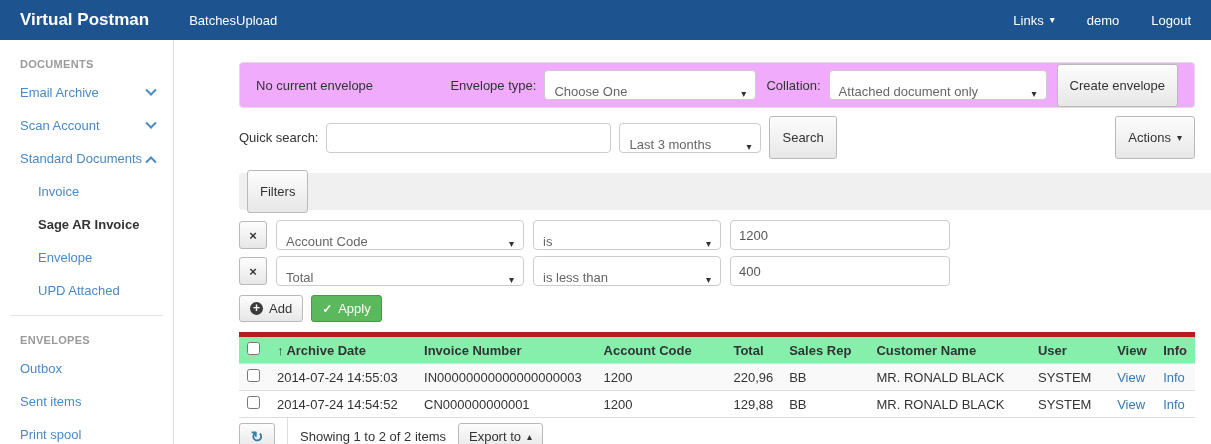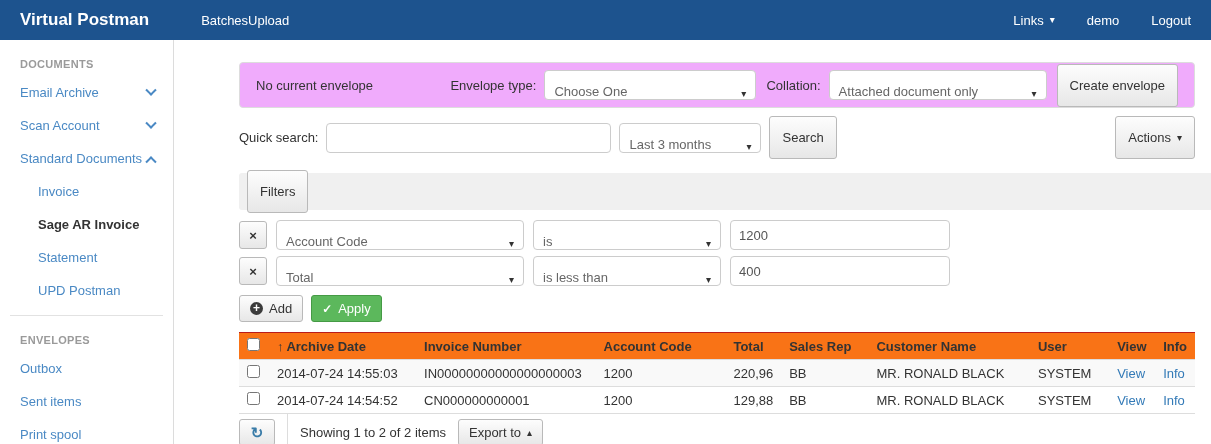--- a/index.html
+++ b/index.html
@@ -2,21 +2,21 @@
 <html><head>
 <meta charset="utf-8">
 <style>
   * { margin:0; padding:0; box-sizing:border-box; }
   html,body { background:#fff; }
   body { font-family:"Liberation Sans", sans-serif; }
   .page { position:relative; width:1211px; height:444px; background:#fff; overflow:hidden; }
 
   
   .navbar { height:40px; background:#1d538e; display:flex; align-items:center; padding:0 20px; color:#fff; }
-  .brand { font-size:17px; font-weight:bold; color:#fff; margin-right:52px; cursor:pointer; }
+  .brand { font-size:17px; font-weight:bold; color:#fff; margin-right:40px; cursor:pointer; }
   .nav-left { display:flex; }
   .nav-right { margin-left:auto; display:flex; gap:32px; align-items:center; }
   .nav-item { font-size:13px; color:#fff; cursor:pointer; display:flex; align-items:center; gap:6px; }
   .nav-caret { font-size:10px; line-height:1; }
 
   
   .sidebar { position:absolute; top:40px; left:0; bottom:0; width:174px; border-right:1px solid #dcdcdc; background:#fff; padding-top:8px; }
   .side-header { font-size:11px; font-weight:bold; color:#9a9a9a; padding:10px 20px 6px 20px; letter-spacing:0.3px; }
   .side-item { height:33px; display:flex; align-items:center; padding:0 18px 0 20px; font-size:13px; color:#4a89c4; cursor:pointer; }
   .side-item .lbl { flex:0 1 auto; }
@@ -56,21 +56,21 @@
   .f-op { width:188px; }
   .f-val { width:220px; }
 
   .apply-row { display:flex; align-items:center; gap:8px; margin:9px 0 10px 0; }
   .btn-sm { height:27px; padding:0 10px; }
   .plus-circle { display:inline-block; width:13px; height:13px; border-radius:50%; background:#3b3b3b; color:#fff; font-size:12px; line-height:12px; text-align:center; font-weight:bold; }
   .check-ic { font-size:12px; font-weight:bold; }
 
   
   table.grid { width:100%; border-collapse:collapse; font-size:13px; color:#333; }
-  .grid th { background:#f97316; text-align:left; font-weight:bold; padding:5px 8px; border-top:1px solid #b91c1c; border-bottom:1px solid #ddd; white-space:nowrap; }
+  .grid th { background:#86efac; text-align:left; font-weight:bold; padding:5px 8px; border-top:5px solid #b91c1c; border-bottom:1px solid #ddd; white-space:nowrap; }
   .grid td { padding:5px 8px; border-bottom:1px solid #ddd; white-space:nowrap; overflow:hidden; }
   .grid tr.odd td { background:#f9f9f9; }
   .sort-ic { font-weight:bold; margin-right:3px; }
   a.tbl-link { color:#337ab7; text-decoration:none; cursor:pointer; }
   .grid input[type=checkbox] { width:13px; height:13px; }
 
   .tbl-footer { display:flex; align-items:center; gap:12px; height:38px; border-bottom:1px solid #ddd; }
   .v-divider { width:1px; align-self:stretch; background:#ddd; }
   .refresh-btn { width:36px; padding:0; color:#3a7ca8; font-size:15px; font-weight:bold; }
   .showing { font-size:13px; color:#333; }
@@ -107,22 +107,22 @@
       <span class="lbl">Scan Account</span>
       <span class="chev chev-down"></span>
     </div>
     <div class="side-item">
       <span class="lbl">Standard Documents</span>
       <span class="chev chev-up"></span>
     </div>
 
     <div class="side-item side-sub">Invoice</div>
     <div class="side-item side-sub side-active">Sage AR Invoice</div>
-    <div class="side-item side-sub">Statement</div>
-    <div class="side-item side-sub">UPD Postman</div>
+    <div class="side-item side-sub">Envelope</div>
+    <div class="side-item side-sub">UPD Attached</div>
 
     <div class="side-divider"></div>
 
     <div class="side-header">ENVELOPES</div>
     <div class="side-item">Outbox</div>
     <div class="side-item">Sent items</div>
     <div class="side-item">Print spool</div>
   </div>
 
   <div class="main">

